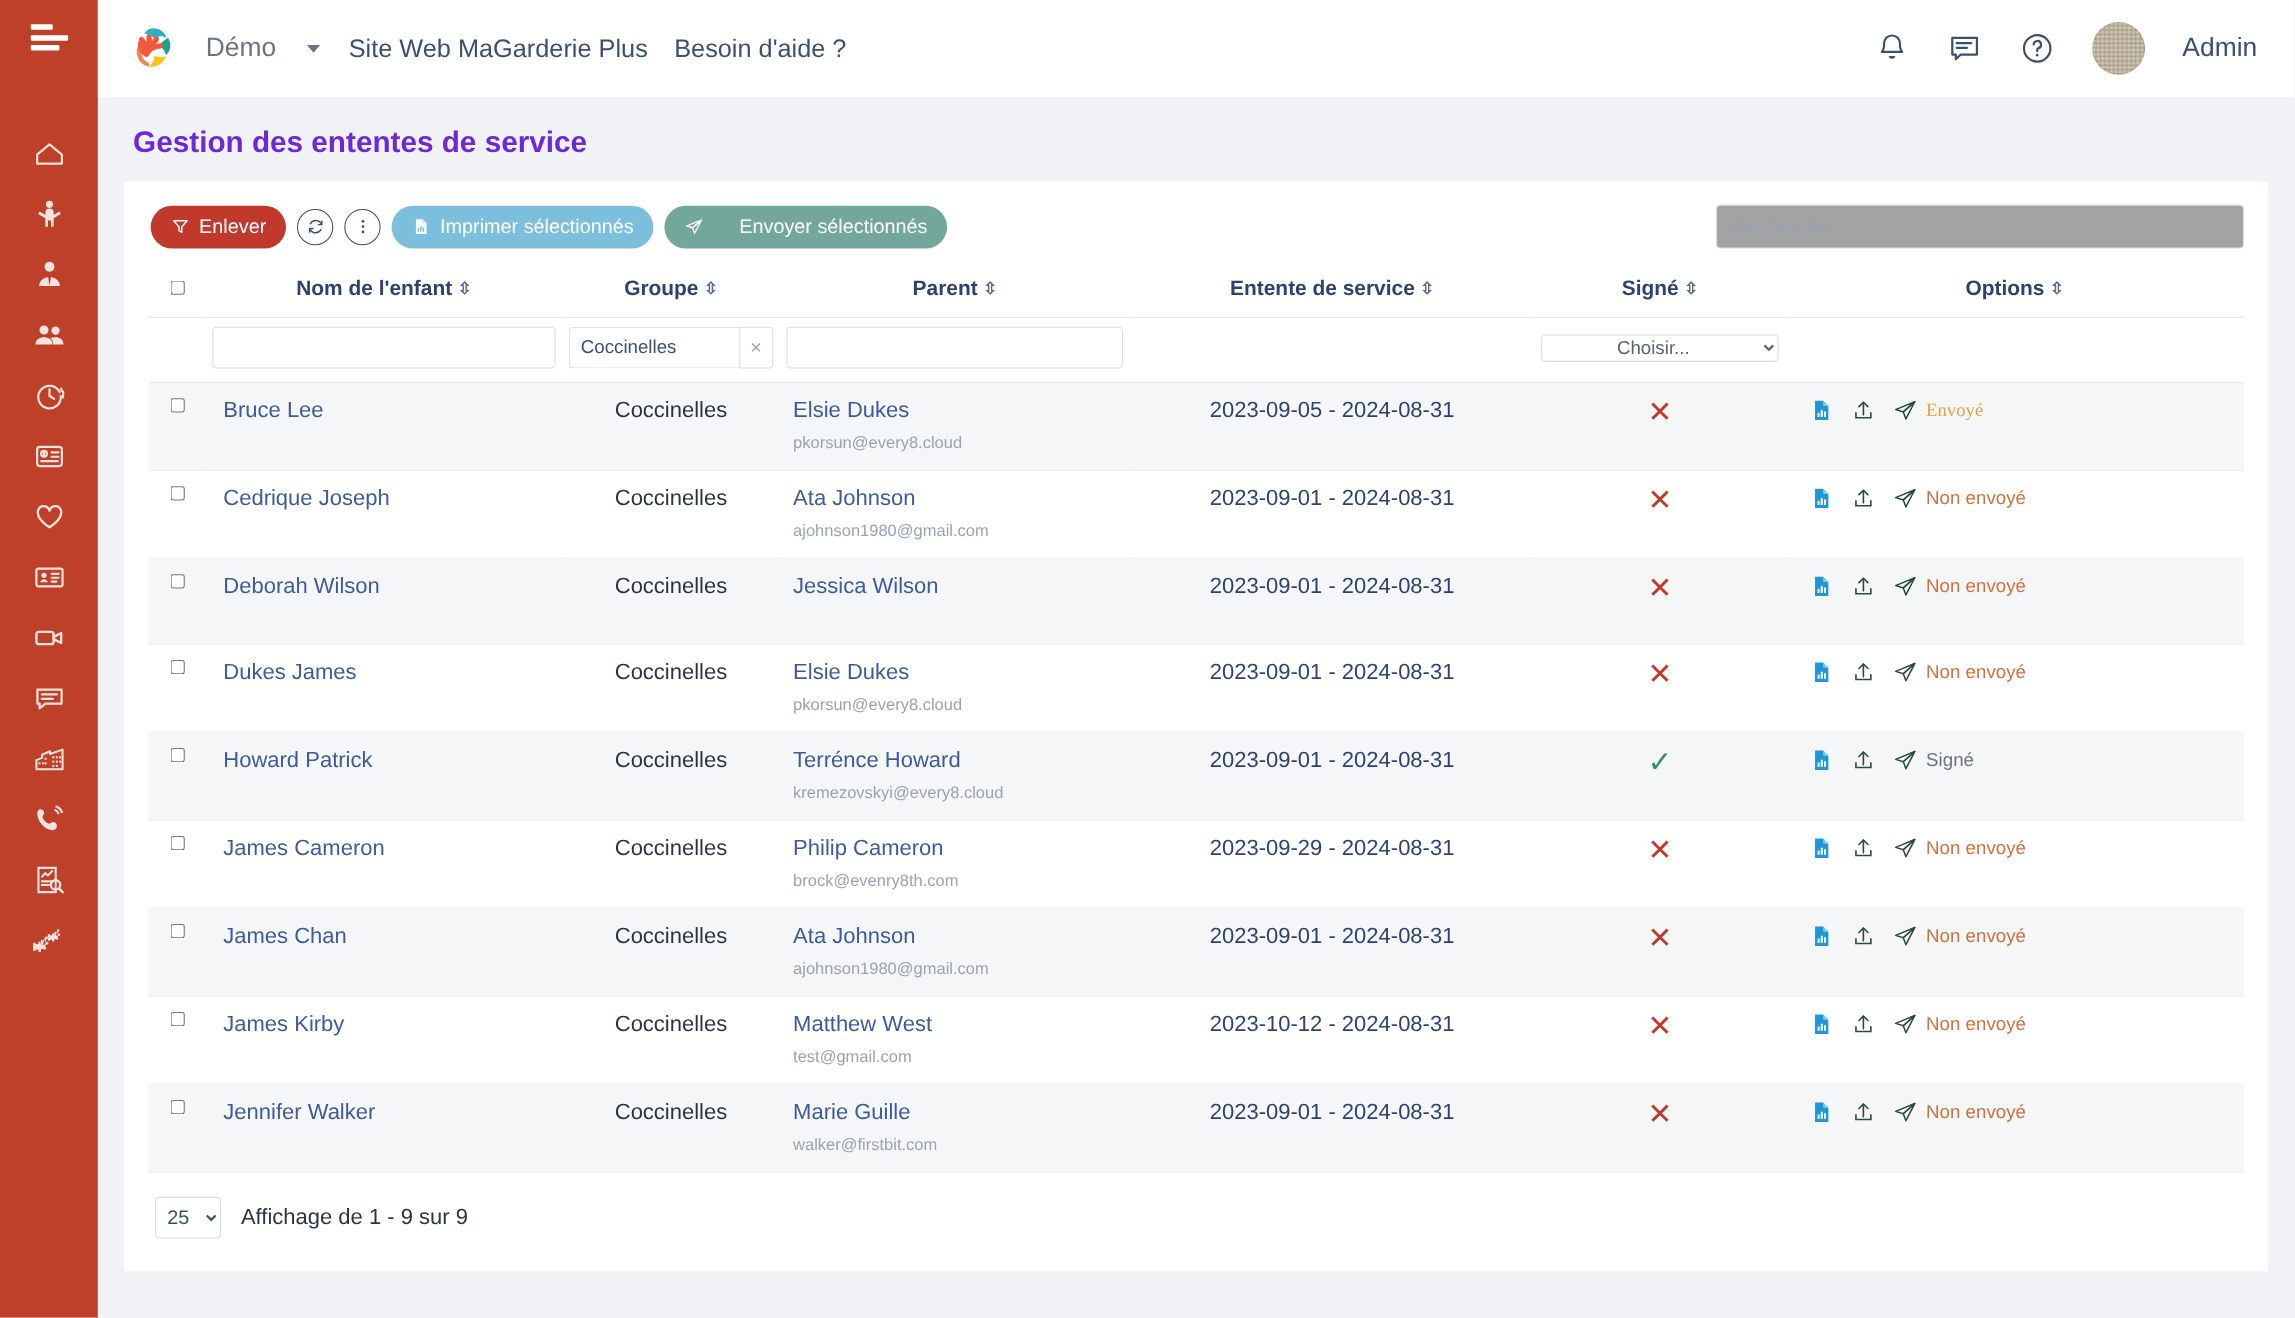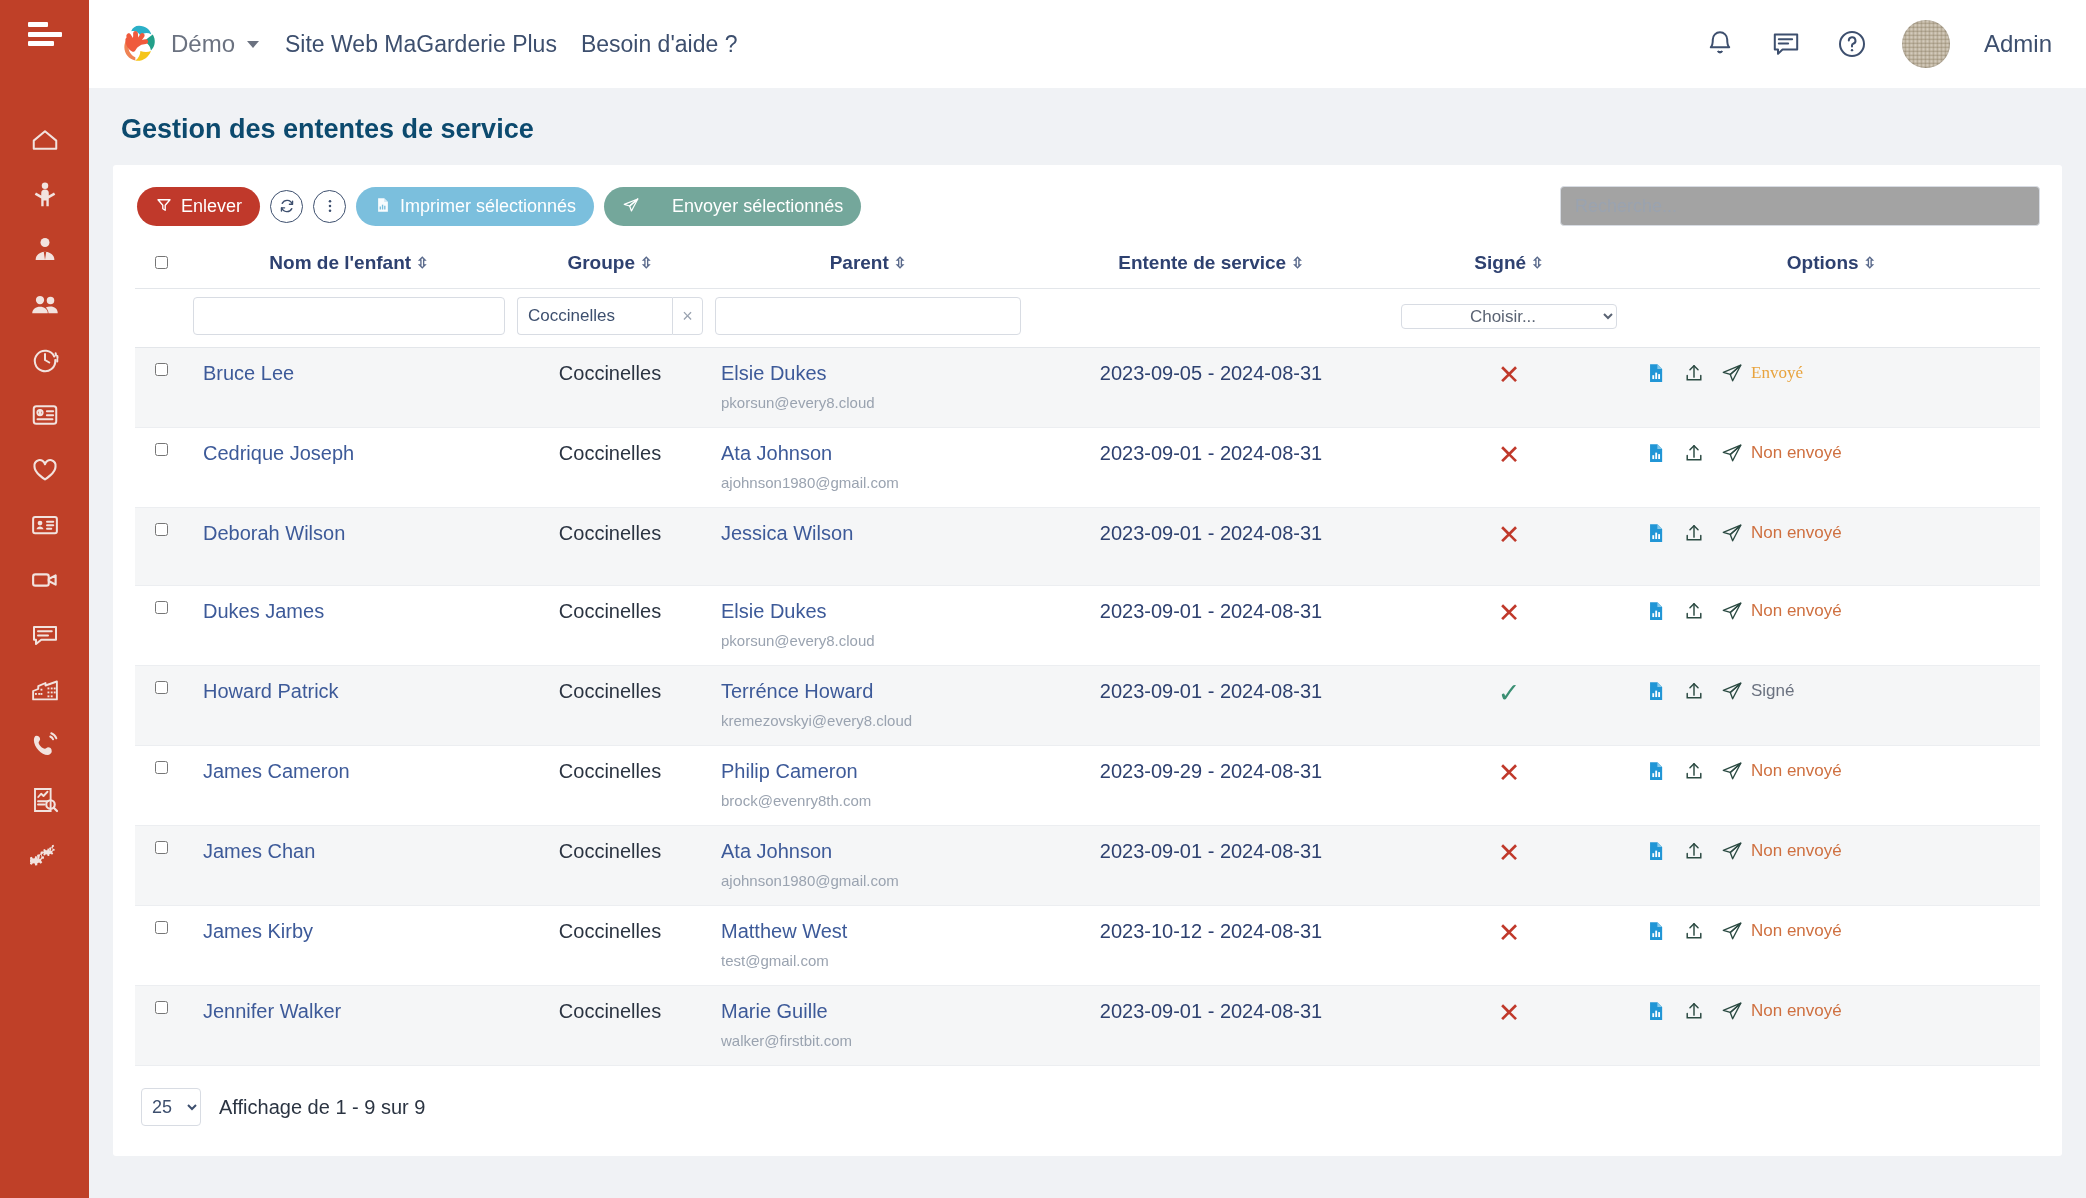--- a/index.html
+++ b/index.html
@@ -37,49 +37,49 @@
   .side-item svg { width: 30px; height: 30px; display:block; }
 
   
   #main { flex:1; height:1198px; display:flex; flex-direction:column; background:#f0f2f5; }
 
   
   #topbar {
     height: 88px; background:#fff; display:flex; align-items:center;
     padding: 0 34px 0 28px; flex-shrink:0;
   }
-  .logo-block { display:flex; align-items:center; gap:10px; cursor:pointer; }
+  .logo-block { display:flex; align-items:center; gap:26px; cursor:pointer; }
   .logo { width:44px; height:44px; }
   .brand-name { font-size: 24px; color:#6b7280; }
   .caret { width:0;height:0;border-left:6px solid transparent;border-right:6px solid transparent;border-top:7px solid #6b7280; margin-left:2px; }
   .topnav { display:flex; align-items:center; gap:24px; margin-left:26px; }
   .topnav a { font-size:23px; color:#3d4f6e; text-decoration:none; cursor:pointer; white-space:nowrap; }
   .top-right { margin-left:auto; display:flex; align-items:center; gap:34px; }
   .top-ic { cursor:pointer; display:flex; align-items:center; }
   .top-ic svg { width:32px; height:32px; display:block; }
   .avatar {
     width:48px; height:48px; border-radius:50%;
     background: radial-gradient(circle at 35% 30%, #d8d0c2 0%, #b8ad99 55%, #968a74 100%);
     background-size: 4px 4px, 100% 100%;
     box-shadow: inset 0 0 0 1px rgba(0,0,0,.08);
     cursor:pointer;
   }
   .admin-name { font-size:24px; color:#3d4f6e; cursor:pointer; }
 
   
   #page { flex:1; padding: 22px 24px 0 24px; overflow:hidden; }
-  #page-title { font-size:27px; font-weight:700; color:#0c4a6e; margin: 4px 0 20px 8px; }
+  #page-title { font-size:27px; font-weight:700; color:#6d28d9; margin: 4px 0 20px 8px; }
 
   .card { background:#fff; border-radius:3px; padding: 18px 22px 26px 22px; }
 
   
   .toolbar { display:flex; align-items:center; gap:10px; padding: 3px 0 14px 2px; }
   .btn {
     border:none; border-radius:20px; color:#fff; font-size:18px;
-    display:inline-flex; align-items:flex-start; gap:8px;
+    display:inline-flex; align-items:center; gap:8px;
     padding: 9px 18px; cursor:pointer; white-space:nowrap;
     font-family:"Liberation Sans", sans-serif;
   }
   .btn svg { width:18px; height:18px; }
   .btn-remove { background:#c0392b; }
   .btn-print  { background:#7bbfdd; }
   .btn-send   { background:#74a79b;gap:32px; }
   .icon-btn {
     width:33px; height:33px; border-radius:50%;
     border:1px solid #3d4f6e; background:#fff; cursor:pointer;

